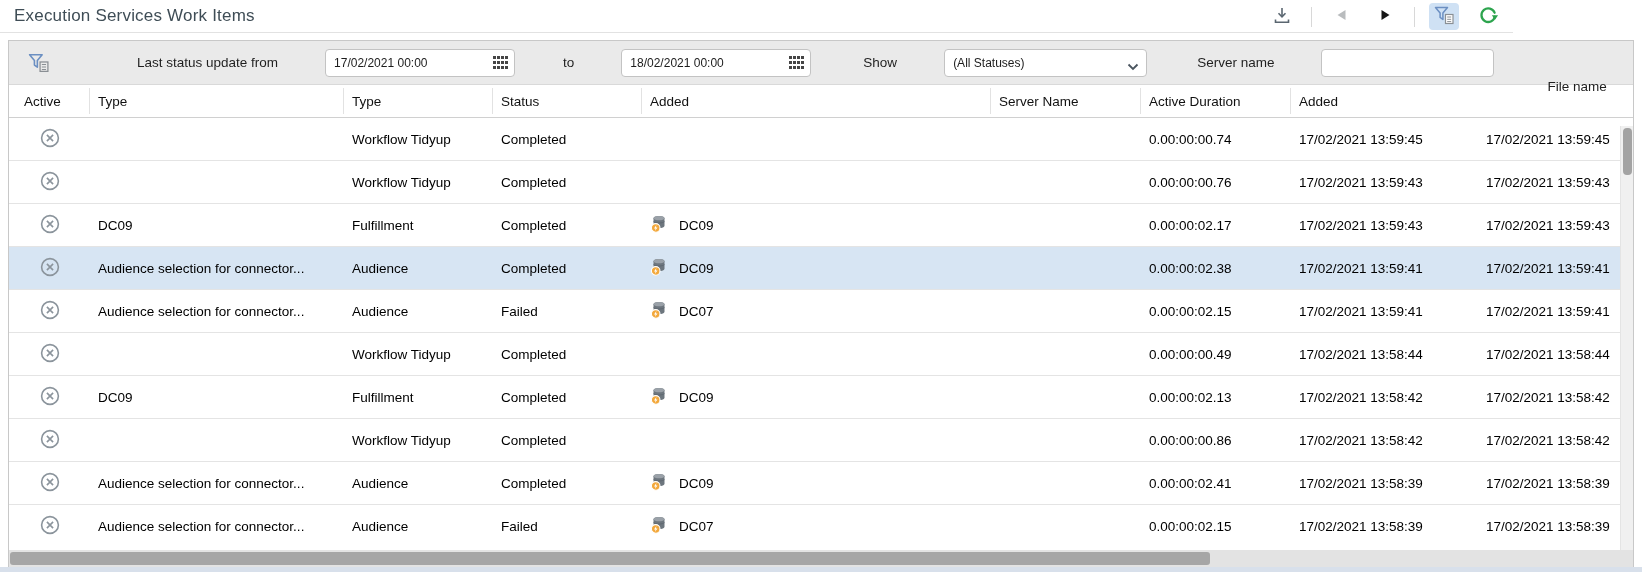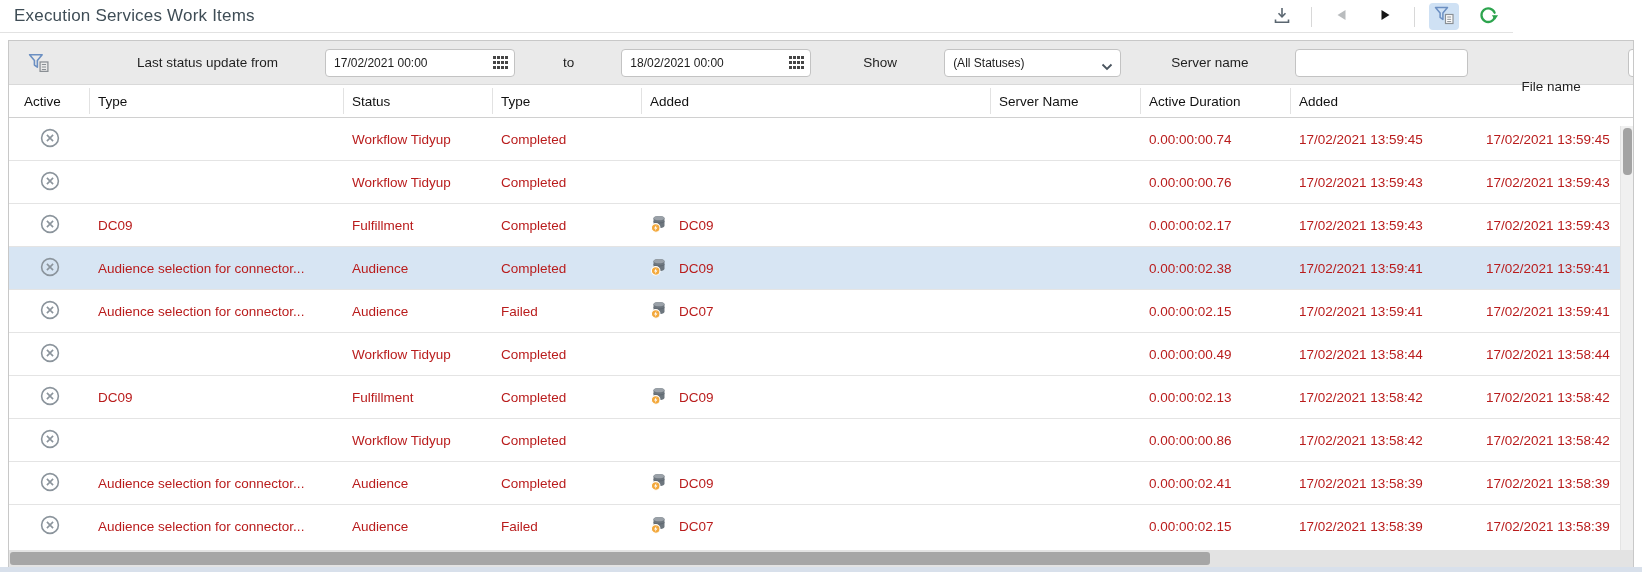--- a/index.html
+++ b/index.html
@@ -27,21 +27,21 @@
   .f-label { white-space:nowrap; }
   .lbl-from { margin-left:48px; }
   .inp { height:28px; background:#fff; border:1px solid #c3c3c3; border-radius:4px;
          font-size:12px; color:#1c1c1c; font-family:inherit; padding:0 8px; outline:none; }
   .date-wrap { position:relative; margin-left:8px; }
   .date-wrap .inp { width:190px; padding-right:28px; }
   .grid-btn { position:absolute; right:7px; top:7px; cursor:pointer; display:flex; }
   .lbl-to { margin-left:9px; }
   .lbl-show { margin-left:13px; }
   .sel-wrap { position:relative; margin-left:8px; }
-  .sel-wrap .inp { width:177px; padding-right:16px; display:flex; align-items:center; cursor:pointer; }
+  .sel-wrap .inp { width:203px; padding-right:16px; display:flex; align-items:center; cursor:pointer; }
   .sel-wrap .chev { position:absolute; right:8px; top:10px; }
   .lbl-server { margin-left:11px; }
   .inp-server { width:262px; margin-left:8px; }
   .lbl-file { margin-left:14px;margin-top:48px; }
   .inp-file { width:240px; margin-left:8px; }
 
   
   .gridhead { height:33px; display:flex; align-items:center; background:#fff;
               border-bottom:1px solid #d0d0d0; font-size:13.5px; color:#111; }
   .hc { height:26px; display:flex; align-items:center; padding-left:8px;
@@ -52,21 +52,21 @@
   .w-active{width:81px;flex:0 0 81px;} .w-name{width:254px;flex:0 0 254px;}
   .w-type{width:149px;flex:0 0 149px;} .w-status{width:149px;flex:0 0 149px;}
   .w-file{width:349px;flex:0 0 349px;} .w-server{width:150px;flex:0 0 150px;}
   .w-dur{width:150px;flex:0 0 150px;}  .w-added{width:187px;flex:0 0 187px;}
   .w-sched{width:157px;flex:0 0 157px;}
   .hc.w-active{ padding-left:15px; }
 
   
   .rows { height:424px; overflow:hidden; position:relative; }
   .row { height:43px; display:flex; align-items:center; border-bottom:1px solid #e4e4e4;
-         font-size:13.5px; color:#b91c1c; background:#fff; cursor:pointer; }
+         font-size:13.5px; color:#000000; background:#fff; cursor:pointer; }
   .row.selected { background:#d7e5f3; }
   .cell { padding-left:8px; white-space:nowrap; overflow:hidden; }
   .c-active { display:flex; justify-content:center; padding-left:0; }
   .file-wrap { display:flex; align-items:center; gap:11px; }
 
   
   .vscroll { position:absolute; right:0; top:85px; width:13px; height:424px;
              background:#f0f0f0; border-left:1px solid #e4e4e4; }
   .vthumb { position:absolute; left:2px; top:2px; width:9px; height:47px;
             background:#a3a3a3; border-radius:4px; cursor:pointer; }
@@ -195,22 +195,22 @@
     <span class="f-label lbl-server">Server name</span>
     <input class="inp inp-server" type="text" value="" style="">
 
     <span class="f-label lbl-file">File name</span>
     <input class="inp inp-file" type="text" value="" style="">
   </div>
 
   <div class="gridhead">
     <span class="hc w-active">Active</span>
     <span class="hc w-name">Type</span>
+    <span class="hc w-type">Type</span>
     <span class="hc w-status">Status</span>
-    <span class="hc w-type">Type</span>
     <span class="hc w-file">Added</span>
     <span class="hc w-server">Server Name</span>
     <span class="hc w-dur">Active Duration</span>
     <span class="hc w-added">Added</span>
   </div>
 
   <div class="rows">
   <div class="row">
     <span class="cell c-active w-active">
       <span>

